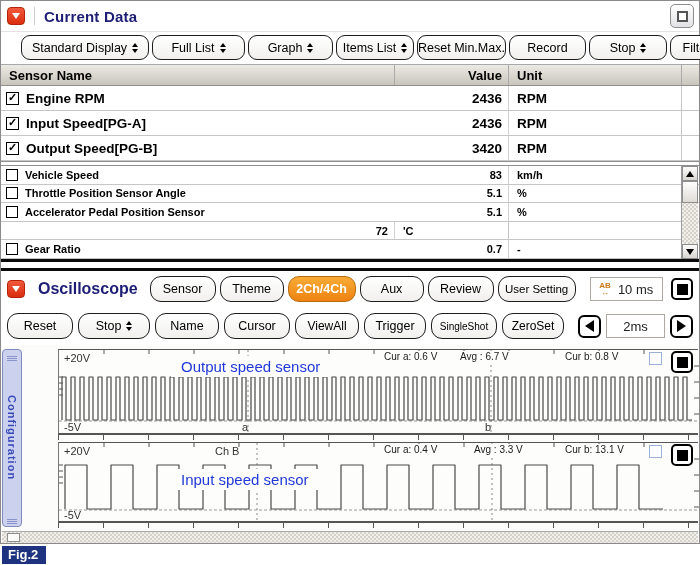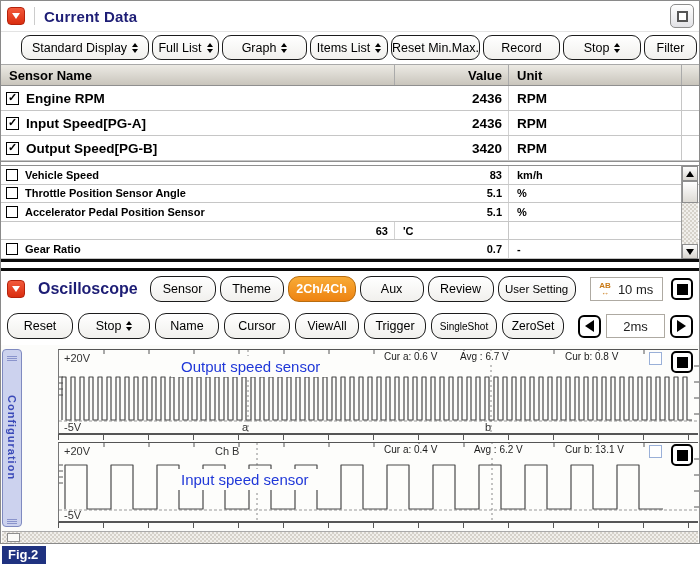--- a/index.html
+++ b/index.html
@@ -118,21 +118,21 @@
     </div>
 
     <div class="toolbar1">
       <div class="btn" style="width:128px">
           <span>Standard Display</span>
           <span class="spin">
             <i class="u"></i>
             <i class="d"></i>
           </span>
         </div>
-      <div class="btn" style="width:67px">
+      <div class="btn" style="width:93px">
           <span>Full List</span>
           <span class="spin">
             <i class="u"></i>
             <i class="d"></i>
           </span>
         </div>
       <div class="btn" style="width:85px">
           <span>Graph</span>
           <span class="spin">
             <i class="u"></i>
@@ -225,21 +225,21 @@
       <div class="trow small">
         <span class="name">
             <span class="cb"></span>
             <span>Accelerator Pedal Position Sensor</span>
           </span>
         <span class="val">5.1</span>
         <span class="unit">%</span>
         <span class="endcol"></span>
       </div>
       <div class="trow small">
-        <span class="val">63</span>
+        <span class="val">72</span>
         <span class="unit">'C</span>
         <span class="endcol"></span>
       </div>
       <div class="trow small">
         <span class="name">
             <span class="cb"></span>
             <span>Gear Ratio</span>
           </span>
         <span class="val">0.7</span>
         <span class="unit">-</span>
@@ -411,21 +411,21 @@
             <line x1="0" y1="67" x2="640" y2="67" stroke="#999" stroke-width="1" stroke-dasharray="3,2"></line>
             <line x1="198" y1="0" x2="198" y2="80" stroke="#888" stroke-width="1" stroke-dasharray="2,3"></line>
             <line x1="433" y1="0" x2="433" y2="80" stroke="#888" stroke-width="1" stroke-dasharray="2,3"></line>
             <path d="M 6 66 L 6 22 L 28 22 L 28 66 L 52 66 L 52 22 L 74 22 L 74 66 L 98 66 L 98 22 L 120 22 L 120 66 L 144 66 L 144 22 L 166 22 L 166 66 L 190 66 L 190 22 L 212 22 L 212 66 L 236 66 L 236 22 L 258 22 L 258 66 L 282 66 L 282 22 L 304 22 L 304 66 L 328 66 L 328 22 L 350 22 L 350 66 L 374 66 L 374 22 L 396 22 L 396 66 L 420 66 L 420 22 L 442 22 L 442 66 L 466 66 L 466 22 L 488 22 L 488 66 L 512 66 L 512 22 L 534 22 L 534 66 L 558 66 L 558 22 L 580 22 L 580 66 L 604 66" fill="none" stroke="#4a4a4a" stroke-width="1.2" stroke-linejoin="round"></path>
           </svg>
         <span class="vlab top">+20V</span>
         <span class="vlab bot">-5V</span>
         <span class="chlab" style="left:156px;top:2px">Ch B</span>
         <span class="annot" style="left:112px;top:26px">Input speed sensor</span>
         <span class="curlab" style="left:322px">Cur a: 0.4 V</span>
-        <span class="curlab" style="left:412px">Avg : 6.2 V</span>
+        <span class="curlab" style="left:412px">Avg : 3.3 V</span>
         <span class="curlab" style="left:503px">Cur b: 13.1 V</span>
         <span class="chk"></span>
         <span class="bsq">
             <span class="bsq-in"></span>
           </span>
       </div>
 
       <div class="tickstrip" style="top:177px"></div>
 
       <div class="hscroll checker">

